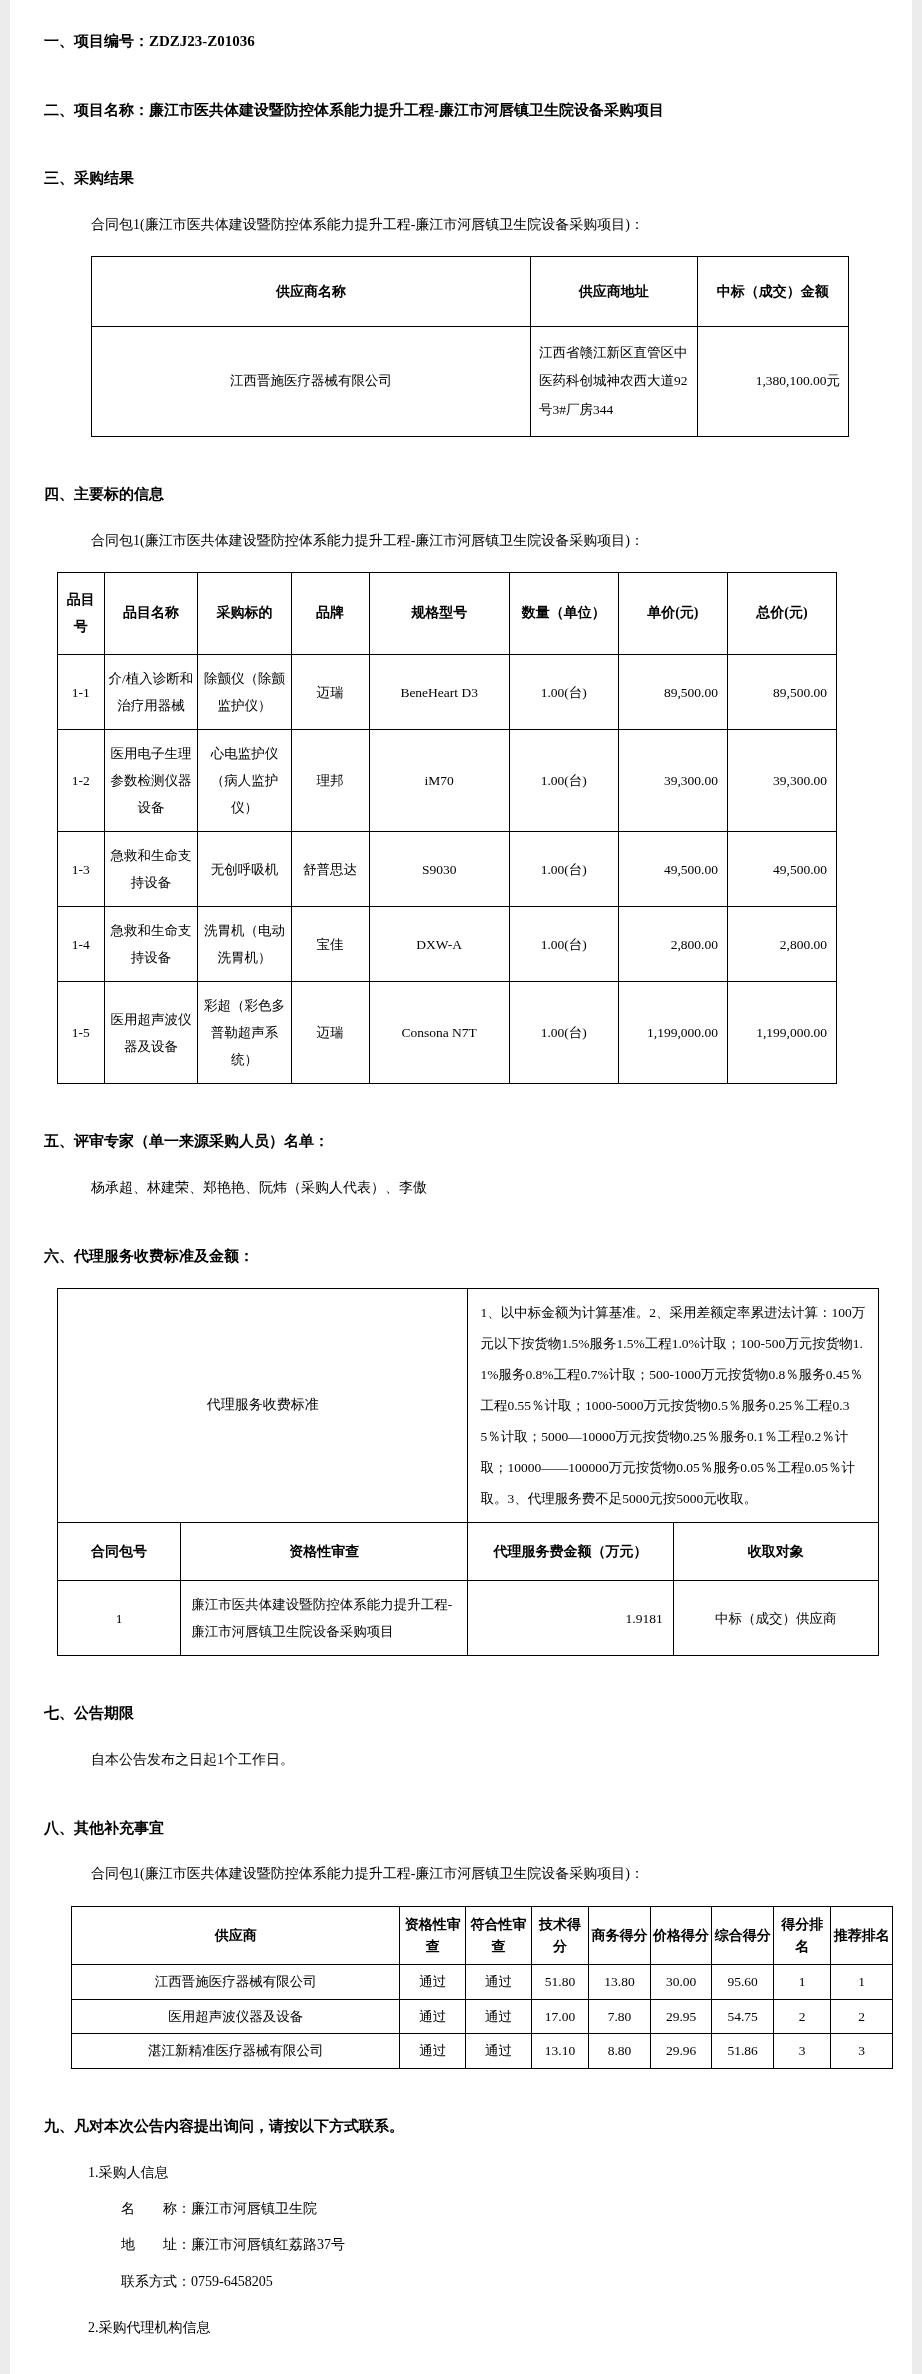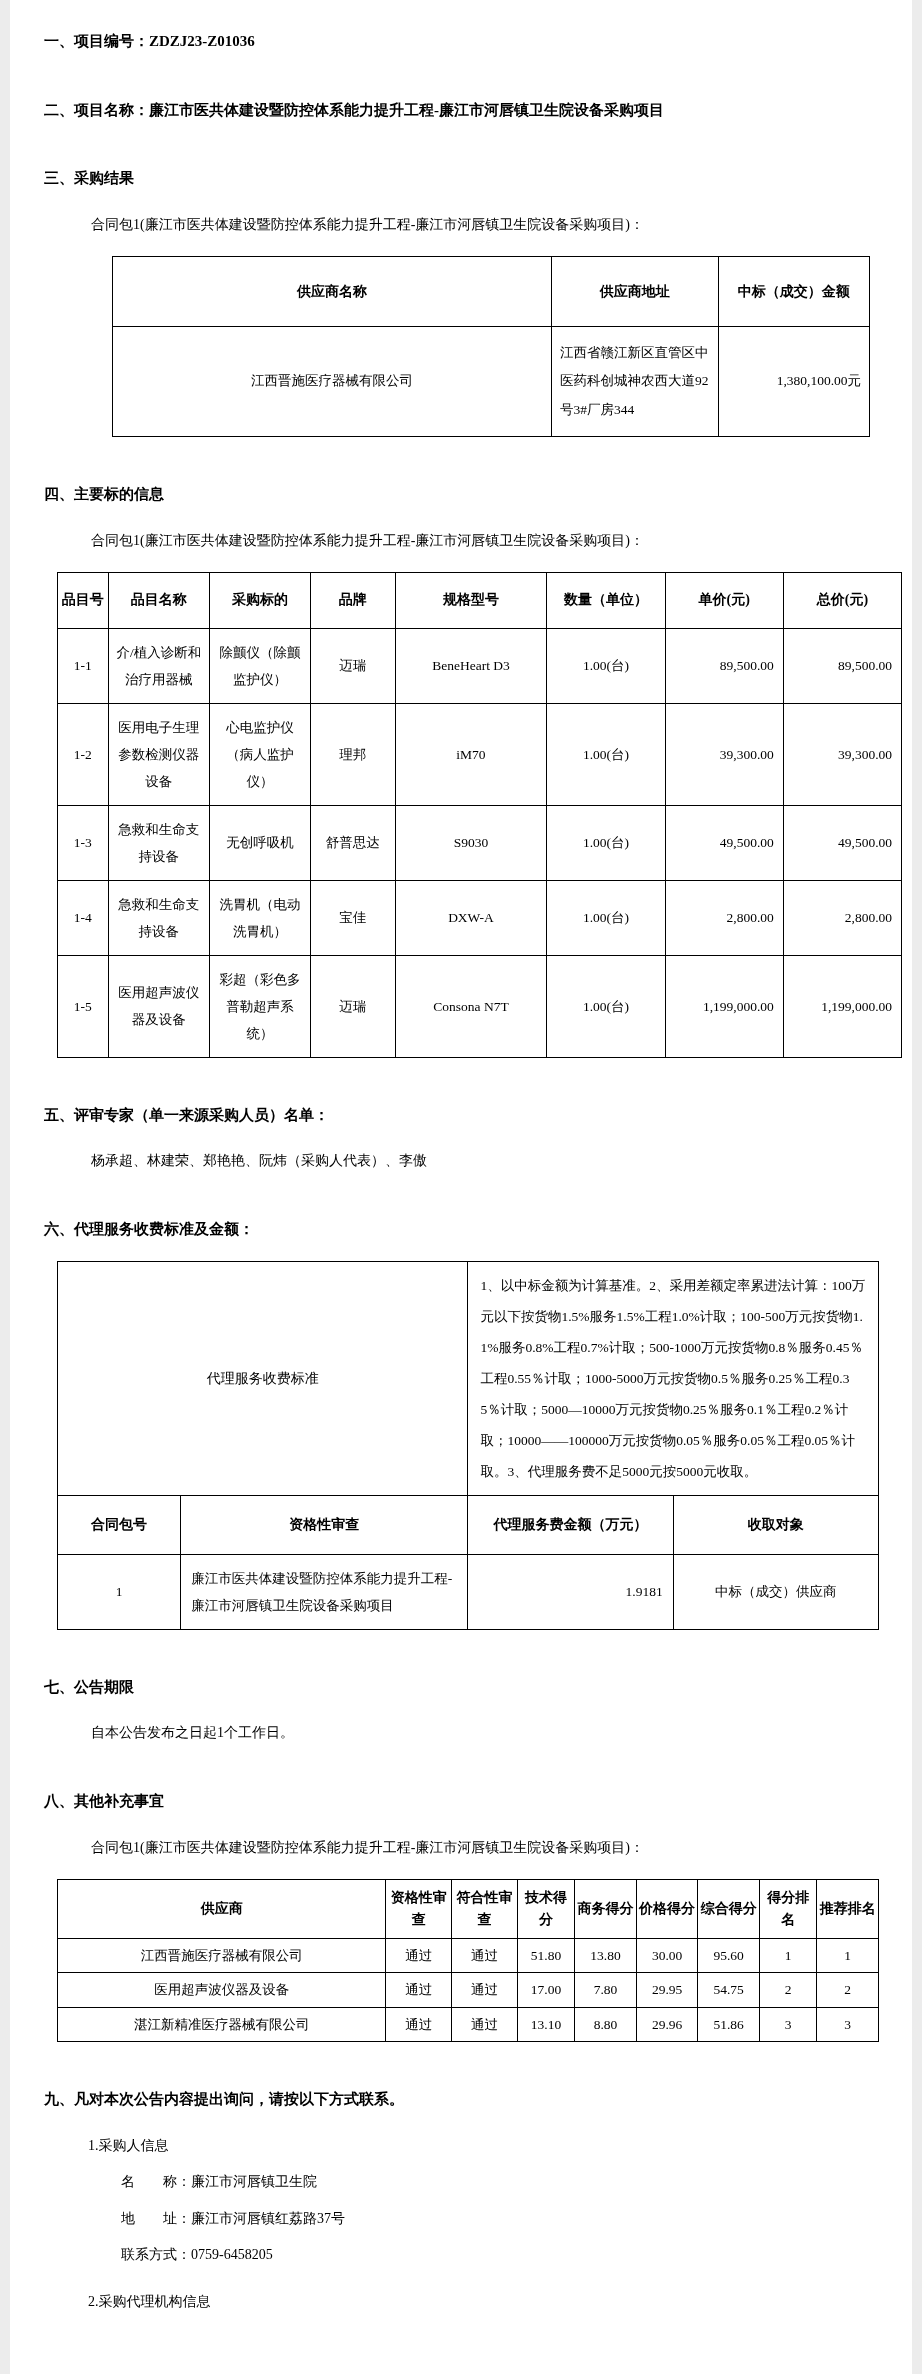--- a/index.html
+++ b/index.html
@@ -15,45 +15,45 @@
   .sec-title{font-weight:700;font-size:15px;line-height:1.5;margin:46px 0 0 0;}
   .sec-title.first{margin-top:16px;}
   .sub-line{margin:24px 0 0 47px;line-height:1.6;}
   .tight{margin-top:22px;}
   table{border-collapse:collapse;table-layout:fixed;margin-top:20px;}
   th,td{border:1px solid #000;word-break:break-all;}
   th{font-weight:700;font-size:14px;}
   td{font-size:13.5px;}
 
   
-  .result-tbl{width:758px;margin-left:68px;}
+  .result-tbl{width:758px;margin-left:47px;}
   .result-tbl th{padding:22px 4px;line-height:1.8;}
   .result-tbl td{padding:12px 8px;line-height:2.1;}
   .result-tbl td:nth-child(1){text-align:center;}
   .result-tbl td:nth-child(2){text-align:left;}
   .result-tbl td:nth-child(3){text-align:right;}
 
   
-  .goods-tbl{width:845px;margin-left:13px;}
+  .goods-tbl{width:780px;margin-left:13px;}
   .goods-tbl th{padding:14px 2px;line-height:1.9;}
   .goods-tbl td{padding:10px 3px;line-height:2.0;text-align:center;}
   .goods-tbl td:nth-child(7),.goods-tbl td:nth-child(8){text-align:right;padding-right:9px;}
 
   
   .fee-tbl{width:822px;margin-left:13px;}
   .fee-tbl th{padding:16px 3px;line-height:1.8;font-family:Liberation Serif, serif;}
   .fee-tbl td{padding:10px 6px;}
   .fee-label{text-align:center;font-size:14px;}
   .fee-text{text-align:left;line-height:2.3;padding:8px 12px !important;}
   .fee-tbl .c{text-align:center;line-height:2;}
   .fee-tbl .l{text-align:left;line-height:2;padding-left:10px;}
   .fee-tbl .r{text-align:right;line-height:2;padding-right:10px;}
 
   
-  .score-tbl{width:822px;margin-left:13px;padding-left:12px;}
+  .score-tbl{width:822px;margin-left:27px;padding-left:12px;}
   .score-tbl th{padding:7px 2px;line-height:1.55;}
   .score-tbl td{padding:6px 2px;line-height:1.6;text-align:center;}
 
   .contact-heading{margin:24px 0 0 44px;line-height:1.6;}
   .contact-line{margin:14px 0 0 77px;line-height:1.6;}
 </style>
 </head>
 <body>
 
 <div class="page">

